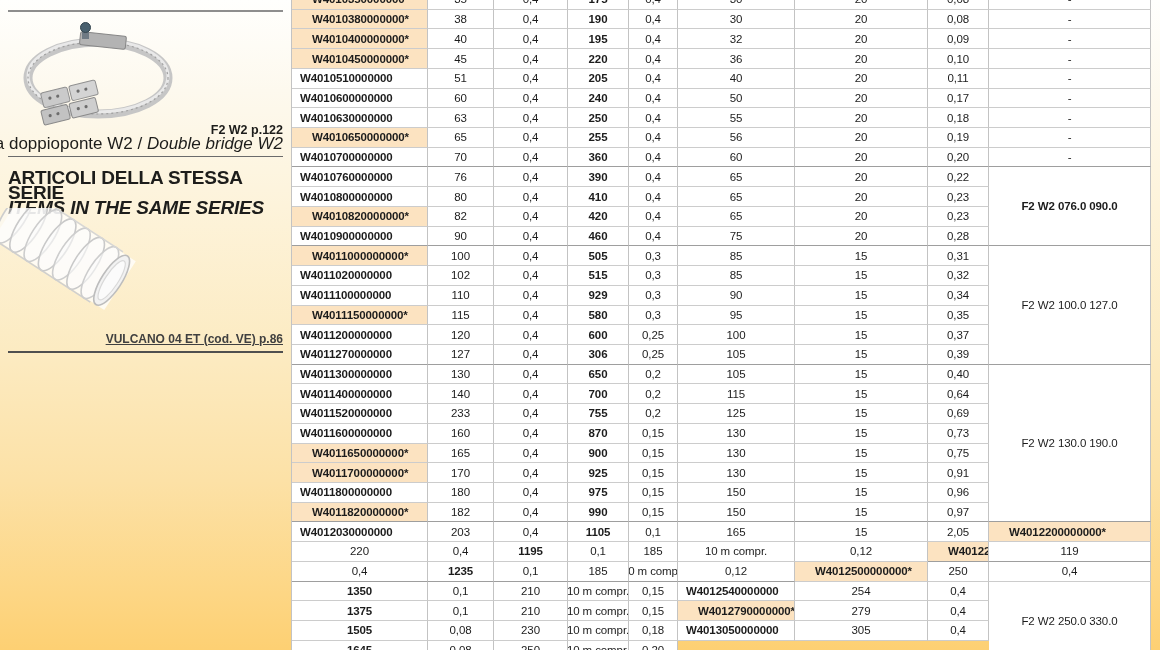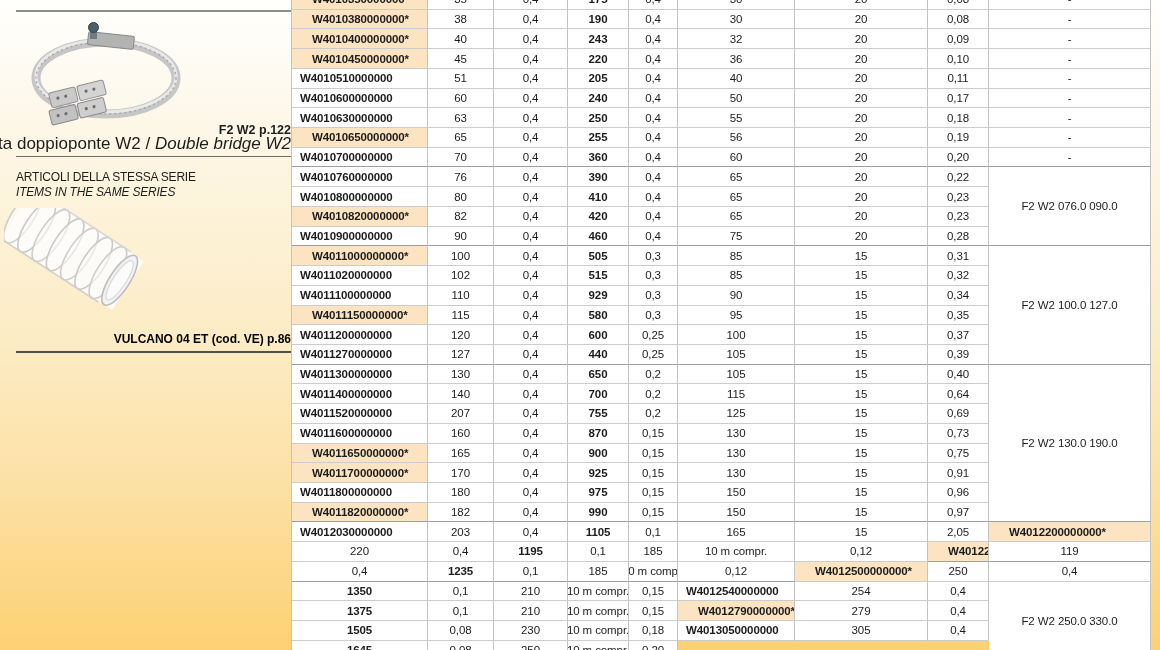--- a/index.html
+++ b/index.html
@@ -2,34 +2,34 @@
 <html><head>
 <meta charset="utf-8">
 <style>
   html,body{margin:0;padding:0;}
   body{
     width:1160px;height:650px;overflow:hidden;position:relative;
     font-family:"Liberation Sans", sans-serif;
     background:linear-gradient(180deg,#fffffd 0%,#fdf9ee 14%,#fdf3da 32%,#fcebc2 54%,#fce1a6 74%,#fdd787 90%,#fdd073 100%);
   }
   
-  #sidebar{position:absolute;left:8px;top:0;width:290px;height:650px;}
+  #sidebar{position:absolute;left:0;top:0;width:290px;height:650px;}
   .rule{position:absolute;left:8px;width:275px;}
   .r1{top:10px;border-top:2px solid #8e8e8e;}
   .r2{top:156px;border-top:1.5px solid #6b6b6b;}
   .r3{top:351px;border-top:2px solid #4f4f4f;}
   #clamp-photo{position:absolute;left:10px;top:20px;}
   #ref-block{position:absolute;right:7px;top:123px;text-align:right;color:#1d1d1b;white-space:nowrap;}
   .ref-line1{font-size:12.5px;font-weight:700;line-height:14px;}
   .ref-line2{font-size:17px;line-height:13px;}
   .ref-line2 em{font-style:italic;}
-  #series-title{position:absolute;left:8px;top:170px;color:#1d1d1b;font-weight:400;font-size:12px;line-height:15px;letter-spacing:-0.2px;}
+  #series-title{position:absolute;left:8px;top:170px;color:#1d1d1b;font-weight:700;font-size:19px;line-height:15px;letter-spacing:-0.2px;}
   #series-title .it{font-style:italic;}
   #hose-photo{position:absolute;left:-4px;top:208px;}
-  #vulcano{position:absolute;right:7px;top:332px;font-size:12px;font-weight:700;color:#000000;white-space:nowrap;}
+  #vulcano{position:absolute;right:7px;top:332px;font-size:12px;font-weight:700;color:#404040;white-space:nowrap;text-decoration:underline;}
   
   #spec-grid{
     position:absolute;left:291px;top:-10px;
     display:grid;
     grid-template-columns:136px 66px 74px 61px 49px 117px 133px 61px 162px;
     grid-template-rows:repeat(34,19.72px);
     border-left:1px solid #c3c3c3;
   }
   .c{
     background:#fff;
@@ -124,21 +124,21 @@
     <div class="c">0,4</div>
     <div class="c b">190</div>
     <div class="c">0,4</div>
     <div class="c">30</div>
     <div class="c">20</div>
     <div class="c">0,08</div>
     <div class="c">-</div>
     <div class="c code hl">W4010400000000*</div>
     <div class="c">40</div>
     <div class="c">0,4</div>
-    <div class="c b">243</div>
+    <div class="c b">195</div>
     <div class="c">0,4</div>
     <div class="c">32</div>
     <div class="c">20</div>
     <div class="c">0,09</div>
     <div class="c">-</div>
     <div class="c code hl">W4010450000000*</div>
     <div class="c">45</div>
     <div class="c">0,4</div>
     <div class="c b">220</div>
     <div class="c">0,4</div>
@@ -192,21 +192,21 @@
     <div class="c gb">0,20</div>
     <div class="c gb">-</div>
     <div class="c code">W4010760000000</div>
     <div class="c">76</div>
     <div class="c">0,4</div>
     <div class="c b">390</div>
     <div class="c">0,4</div>
     <div class="c">65</div>
     <div class="c">20</div>
     <div class="c">0,22</div>
-    <div class="c gb" style="grid-area: 10 / 9 / span 4;">F2 W2 076.0 090.0</div>
+    <div class="c gb" style="grid-area: 10 / 9 / span 4; font-weight: bold;">F2 W2 076.0 090.0</div>
     <div class="c code">W4010800000000</div>
     <div class="c">80</div>
     <div class="c">0,4</div>
     <div class="c b">410</div>
     <div class="c">0,4</div>
     <div class="c">65</div>
     <div class="c">20</div>
     <div class="c">0,23</div>
     <div class="c code hl">W4010820000000*</div>
     <div class="c">82</div>
@@ -261,21 +261,21 @@
     <div class="c">120</div>
     <div class="c">0,4</div>
     <div class="c b">600</div>
     <div class="c">0,25</div>
     <div class="c">100</div>
     <div class="c">15</div>
     <div class="c">0,37</div>
     <div class="c code gb">W4011270000000</div>
     <div class="c gb">127</div>
     <div class="c gb">0,4</div>
-    <div class="c b gb">440</div>
+    <div class="c b gb">306</div>
     <div class="c gb">0,25</div>
     <div class="c gb">105</div>
     <div class="c gb">15</div>
     <div class="c gb">0,39</div>
     <div class="c code">W4011300000000</div>
     <div class="c">130</div>
     <div class="c">0,4</div>
     <div class="c b">650</div>
     <div class="c">0,2</div>
     <div class="c">105</div>
@@ -284,21 +284,21 @@
     <div class="c gb" style="grid-area: 20 / 9 / span 8; text-align: right;">F2 W2 130.0 190.0</div>
     <div class="c code">W4011400000000</div>
     <div class="c">140</div>
     <div class="c">0,4</div>
     <div class="c b">700</div>
     <div class="c">0,2</div>
     <div class="c">115</div>
     <div class="c">15</div>
     <div class="c">0,64</div>
     <div class="c code">W4011520000000</div>
-    <div class="c">207</div>
+    <div class="c">233</div>
     <div class="c">0,4</div>
     <div class="c b">755</div>
     <div class="c">0,2</div>
     <div class="c">125</div>
     <div class="c">15</div>
     <div class="c">0,69</div>
     <div class="c code">W4011600000000</div>
     <div class="c">160</div>
     <div class="c">0,4</div>
     <div class="c b">870</div>

